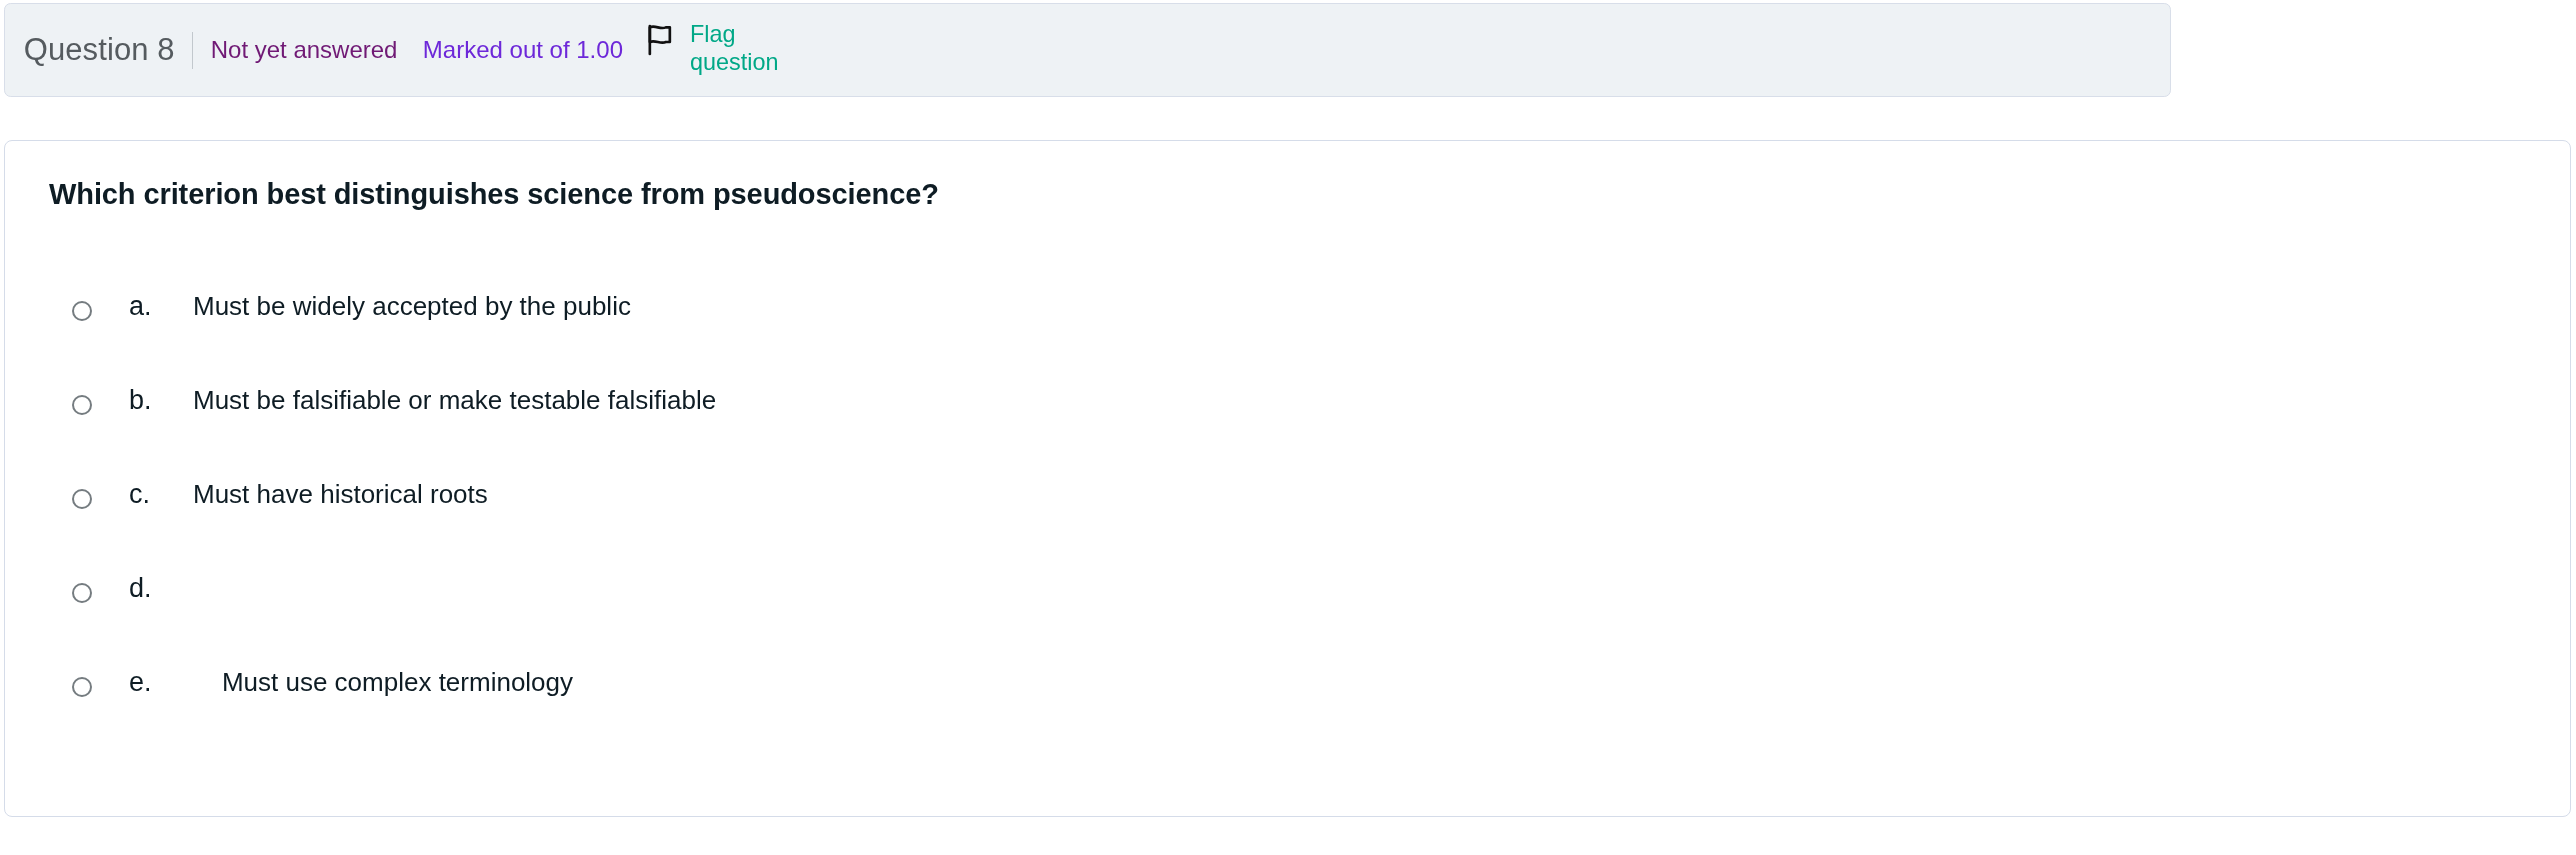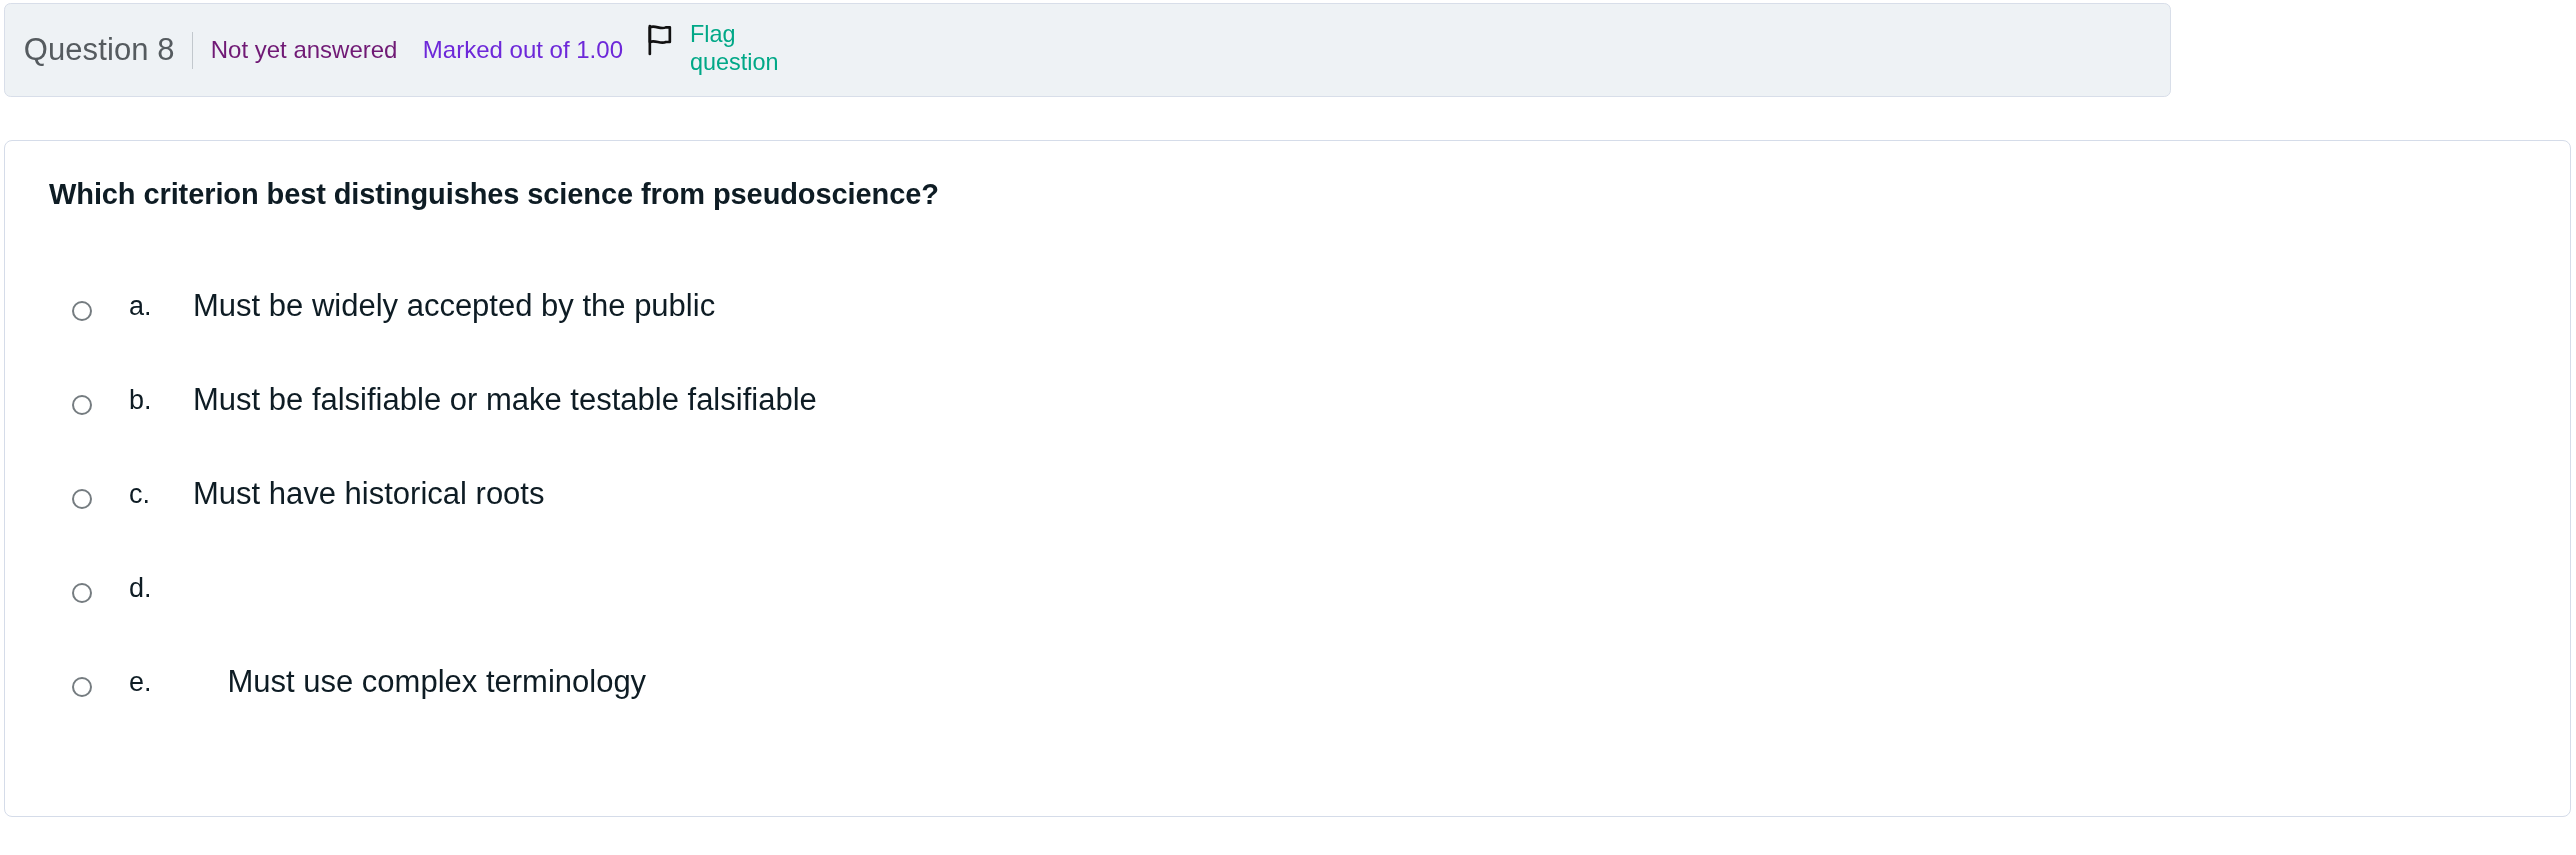--- a/index.html
+++ b/index.html
@@ -150,21 +150,21 @@
     top: 0;
     font-size: 27px;
     color: #0e1c24;
     line-height: 44px;
   }
 
   .answer-text {
     position: absolute;
     left: 188px;
     top: 0;
-    font-size: 31px;
+    font-size: 26px;
     color: #0e1c24;
     line-height: 44px;
     white-space: pre;
   }
 
   
   .answer-row.indented .answer-text {
     left: 188px;
   }
 </style>

